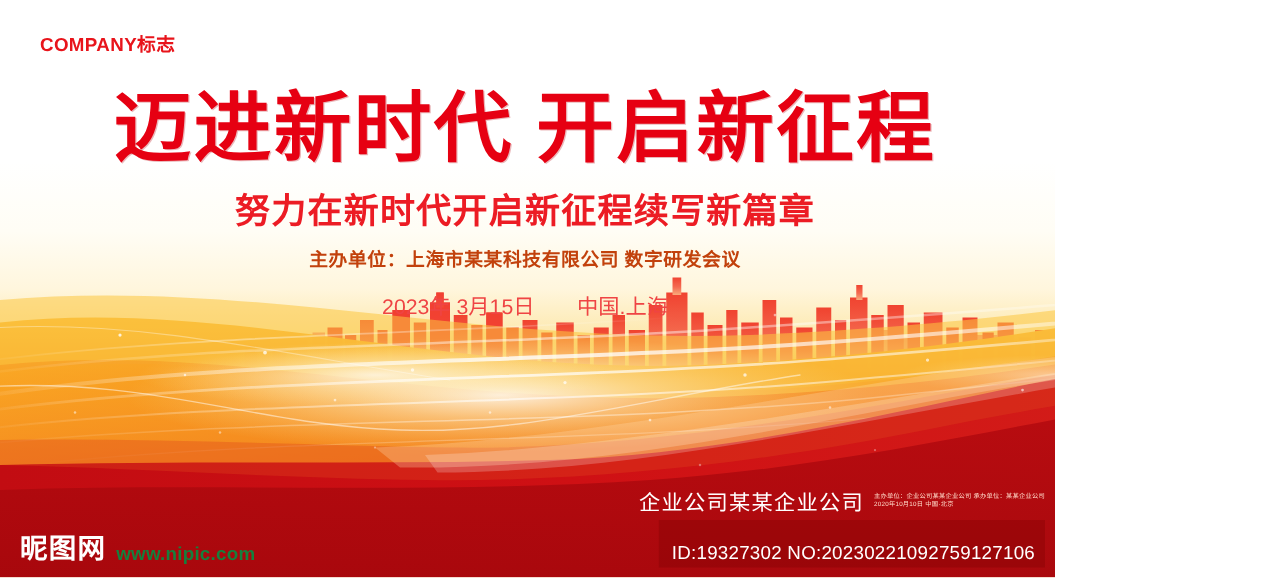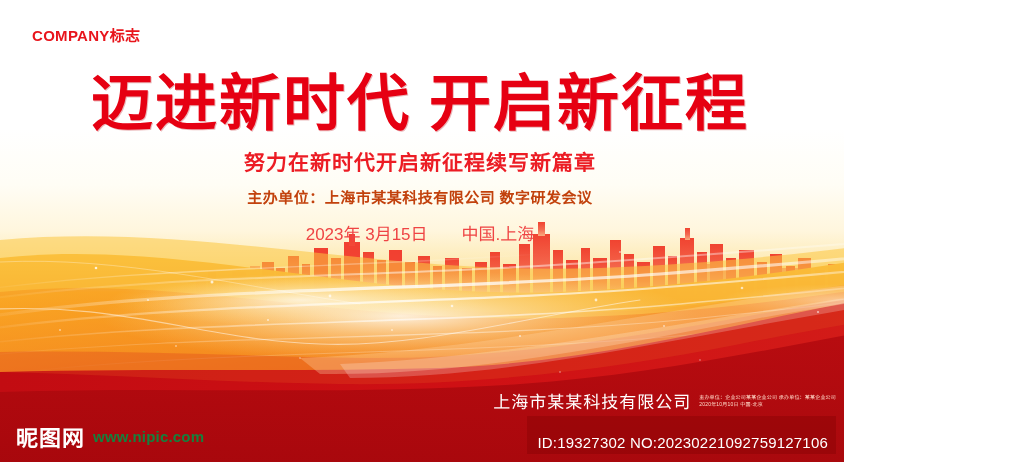--- a/index.html
+++ b/index.html
@@ -70,21 +70,21 @@
     line-height: 1.06;
     color: #e60012;
     letter-spacing: 2px;
     white-space: nowrap;
     text-shadow: 1px 1px 0 rgba(180, 0, 10, 0.28);
   }
   .main-title .gap { display: inline-block; width: 18px; }
 
   .sub-title {
     margin-top: 8px;
-    font-size: 21px;
+    font-size: 28px;
     font-weight: 700;
     color: #ec1c24;
     letter-spacing: 1px;
     white-space: nowrap;
   }
 
   .organizer {
     margin-top: 10px;
     font-family: "Liberation Serif", "DejaVu Serif", serif;
     font-size: 15px;
@@ -102,21 +102,21 @@
     white-space: nowrap;
   }
   .datebar .spacer { display: inline-block; width: 34px; }
 
   
   .watermark {
     position: absolute;
     left: 16px;
     bottom: 10px;
     display: flex;
-    align-items: center;
+    align-items: flex-end;
     gap: 8px;
     white-space: nowrap;
   }
   .wm-cn {
     font-family: "Liberation Serif", "DejaVu Serif", serif;
     font-size: 22px;
     font-weight: 700;
     color: #ffffff;
     letter-spacing: 1px;
   }
@@ -370,21 +370,21 @@
     </div>
   </div>
 
   <div class="watermark">
     <span class="wm-cn">昵图网</span>
     <span class="wm-url">www.nipic.com</span>
   </div>
 
   <div class="footer-right">
     <div class="footer-line1">
-      <span class="conf-name">上海市某某科技有限公司</span>
+      <span class="conf-name">企业公司某某企业公司</span>
       <span class="conf-meta">
         <div>主办单位：企业公司某某企业公司  承办单位：某某企业公司</div>
         <div>2020年10月10日 中国·北京</div>
       </span>
     </div>
     <div class="id-line">ID:19327302 NO:20230221092759127106</div>
   </div>
 
 </div>
 

